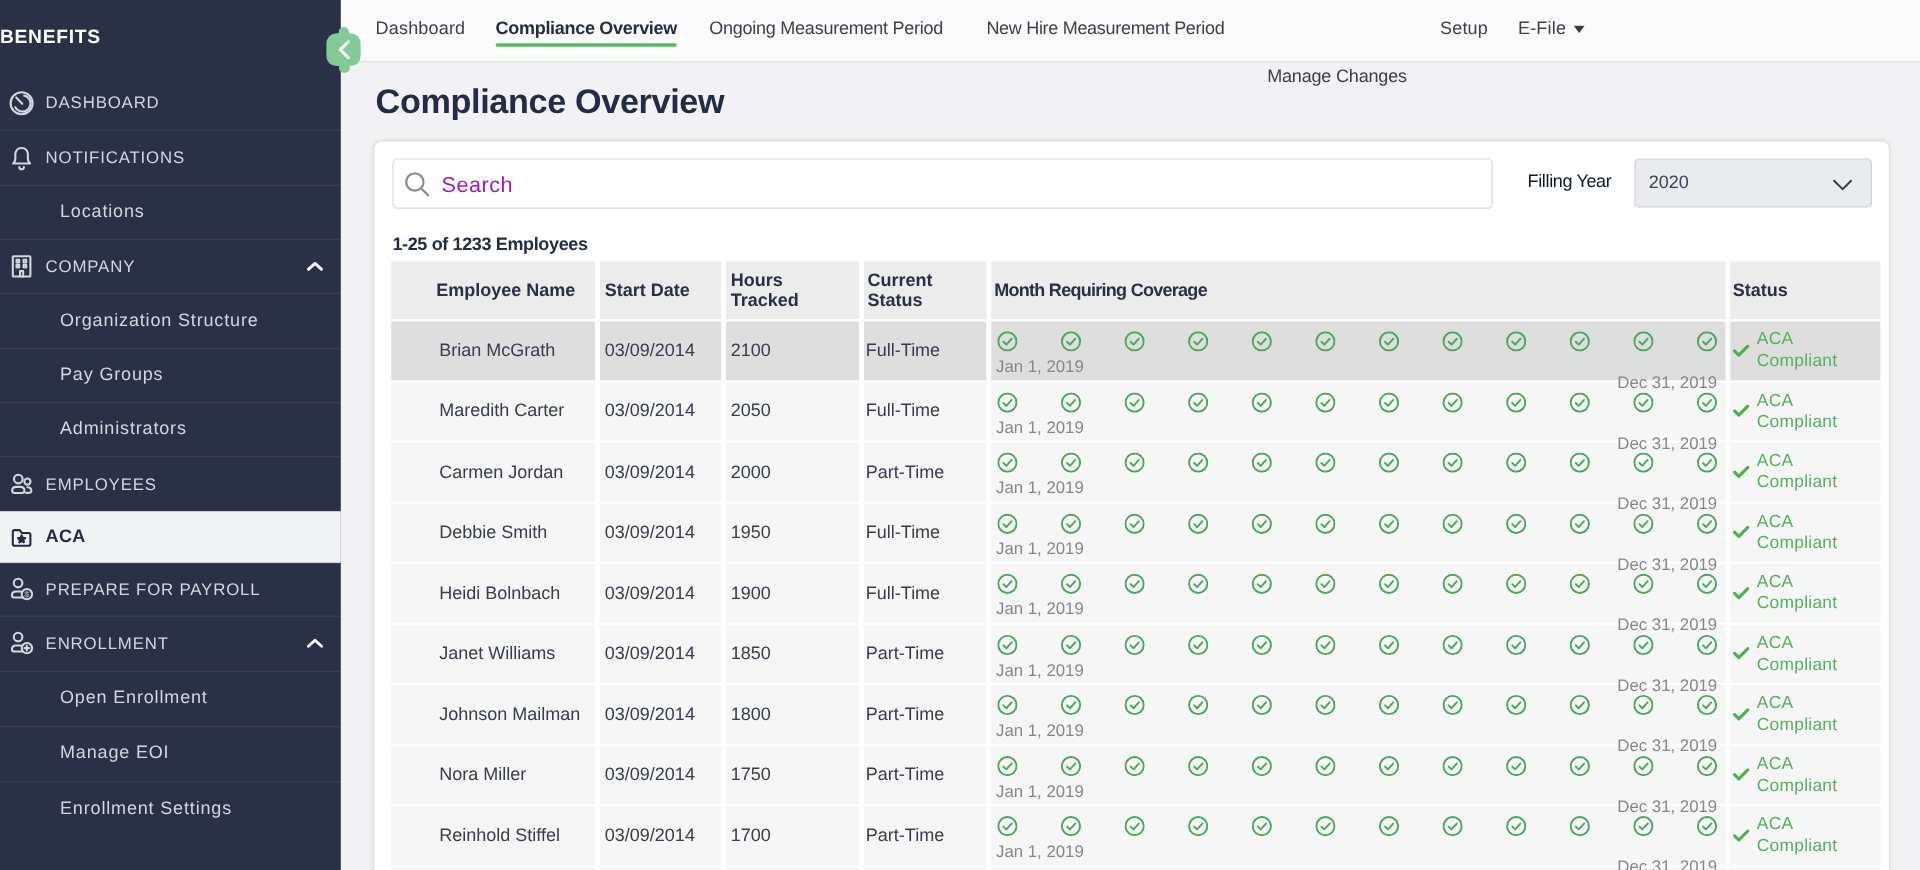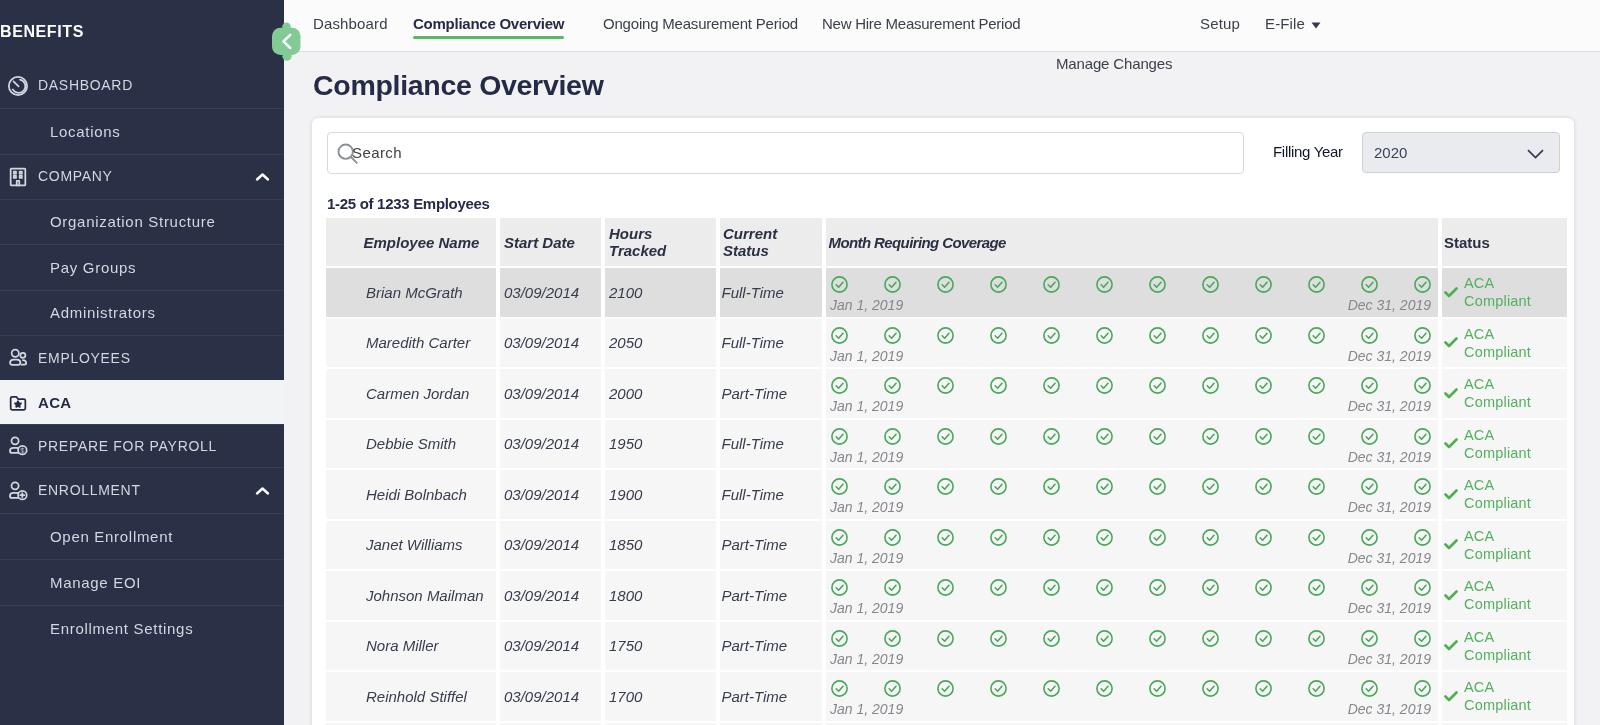--- a/index.html
+++ b/index.html
@@ -29,69 +29,76 @@
 
 
 #heading { position:absolute; left:313px; top:69px; font-size:28.5px; font-weight:700; color:#242b47; letter-spacing:-0.3px; }
 
 
 #panel { position:absolute; left:312px; top:118px; width:1262px; height:640px; background:#ffffff; border-radius:6px; box-shadow:0 0 4px rgba(0,0,0,0.14); }
 
 
 #searchbox { position:absolute; left:15px; top:14px; width:917px; height:42px; border:1px solid #d6d9de; border-radius:4px; background:#fff; }
 #searchbox svg { position:absolute; left:8.5px; top:9.5px; }
-#searchbox .ph { position:absolute; left:24px; top:10.5px; font-size:15px; color:#404040; letter-spacing:0.4px; }
+#searchbox .ph { position:absolute; left:40px; top:10.5px; font-size:18px; color:#a21caf; letter-spacing:0.4px; }
 #fy-label { position:absolute; left:961px; top:25px; font-size:15px; font-weight:400; color:#0f172a; letter-spacing:-0.3px; }
 #fy-select { position:absolute; left:1050px; top:14px; width:198px; height:41px; background:#e9ebee; border:1px solid #ccd0d6; border-radius:4px; }
 #fy-select .val { position:absolute; left:11px; top:11px; font-size:15px; color:#3c4258; }
 #fy-select svg { position:absolute; right:15px; top:16px; }
 
 
 #count { position:absolute; left:15px; top:77px; font-size:15px; font-weight:700; color:#242b47; letter-spacing:-0.3px; }
 
 
 #tbl { position:absolute; left:14px; top:100px; width:1234px; border-collapse:separate; border-spacing:0; table-layout:fixed; }
 #tbl th, #tbl td { font-size:15px; color:#373c4e; text-align:left; vertical-align:middle; }
 #tbl th { background:#ececec; font-weight:700; color:#2a3044; height:50px; border-bottom:2px solid #fff; }
 #tbl td { background:#f6f6f7; height:50.5px; border-bottom:2px solid #fff; }
 #tbl tr.sel td { background:#dedede; }
-.bR { border-right:4.5px solid #fff;font-style:italic; }
+.bR { border-right:4.5px solid #fff; }
 .c1 { width:174px; padding-left:40px; }
 .c2 { width:105px; padding-left:4px; }
 .c3 { width:115px; padding-left:4px; }
 .c4 { width:106px; padding-left:3px; }
 .c5 { width:616px; padding-left:4px; }
 .c6 { width:125px; padding-left:2px; }
 td.c5 { vertical-align:top; padding-top:6px; }
 #tbl th.c1 { padding-left:37.5px; }
 #tbl th.c5 { letter-spacing:-0.6px; padding-left:2.5px; }
 #tbl td.c4 { padding-left:1.5px; }
 .checks { display:flex; margin-left:1px; }
 .checks svg { margin-right:36px; }
 .checks svg:last-child { margin-right:0; }
 .dts { position:relative; width:602px; height:17px; margin-top:4px; font-size:14px; color:#85878c; }
 .dts .d1 { position:absolute; left:0; top:0; }
-.dts .d2 { position:absolute; right:1px; top:0; }
+.dts .d2 { position:absolute; right:1px; top:13px; }
 .stat { display:flex; align-items:center; }
 .stat svg { flex:0 0 auto; }
 .stat .stxt { margin-left:6px; font-size:14.5px; line-height:18px; color:#53b05c; letter-spacing:0.2px; }
 </style>
 </head>
 <body>
 
 <div id="sidebar">
   <div class="brand">BENEFITS</div>
   <div id="menu">
       <div class="nav-item  ">
         <svg class="nicon" viewBox="0 0 24 24" fill="none" stroke="#d4d6e0" stroke-width="1.9" stroke-linecap="round" stroke-linejoin="round">
           <circle cx="12" cy="12" r="10"></circle>
           <path d="M12.6 12.4 L7.1 6.9"></path>
           <path d="M14.3 5.1 A7.3 7.3 0 1 1 6.3 15.7"></path>
         </svg>
         <span class="nlabel">DASHBOARD</span>
+      </div>
+      <div class="nav-item  ">
+        <svg class="nicon" viewBox="0 0 24 24" fill="none" stroke="#d4d6e0" stroke-width="1.9" stroke-linecap="round" stroke-linejoin="round">
+          <path d="M12 2.6 C8.3 2.6 6.3 5.2 6.3 8.7 L6.3 12.6 C6.3 14.1 5.5 15.5 4.3 16.6 L19.7 16.6 C18.5 15.5 17.7 14.1 17.7 12.6 L17.7 8.7 C17.7 5.2 15.7 2.6 12 2.6 Z"></path>
+          <path d="M9.9 19.8 A2.1 2.1 0 0 0 14.1 19.8"></path>
+        </svg>
+        <span class="nlabel">NOTIFICATIONS</span>
       </div>
       <div class="nav-item nav-sub ">
         <span class="nlabel">Locations</span>
       </div>
       <div class="nav-item  ">
         <svg class="nicon" viewBox="0 0 24 24" fill="none" stroke="#d4d6e0" stroke-width="1.9" stroke-linecap="round" stroke-linejoin="round">
           <rect x="4" y="2.8" width="16" height="18.4" rx="0.8"></rect>
           <rect x="7.4" y="6" width="2.4" height="2.4"></rect>
           <rect x="13.8" y="6" width="2.4" height="2.4"></rect>
           <rect x="7.4" y="10.6" width="2.4" height="2.4"></rect>
@@ -167,21 +174,21 @@
   <circle cx="20.5" cy="10.8" r="4.3" fill="#82cb96"></circle>
   <circle cx="21" cy="40.2" r="4.6" fill="#82cb96"></circle>
   <rect x="6" y="11.8" width="28.5" height="27.3" rx="8.5" fill="#82cb96"></rect>
   <path d="M24.2 18.8 L17.5 25.4 L24.2 32" fill="none" stroke="#fff" stroke-width="2.5" stroke-linecap="round" stroke-linejoin="round"></path>
 </svg>
 </div>
 
 <div id="topnav">
     <span class="tab " style="left:29px;">Dashboard</span>
     <span class="tab active" style="left:129px;">Compliance Overview</span>
-    <span class="tab " style="left:319px;letter-spacing:-0.2px;text-align:center;">Ongoing Measurement Period</span>
+    <span class="tab " style="left:307px;letter-spacing:-0.2px;text-align:center;">Ongoing Measurement Period</span>
     <span class="tab " style="left:538px;letter-spacing:-0.25px;">New Hire Measurement Period</span>
     <span class="tab " style="left:772px;letter-spacing:-0.15px;margin-top:40px;">Manage Changes</span>
     <span class="tab " style="left:916px;">Setup</span>
     <span class="tab " style="left:981px;">E-File <svg width="10" height="7" viewBox="0 0 10 7" style="margin-left:2px">
         <path d="M0.5 0.5 L9.5 0.5 L5 6.5 Z" fill="#333a4d"></path>
       </svg></span>
     <div id="tab-underline"></div>
   </div>
 
 <div id="heading">Compliance Overview</div>

